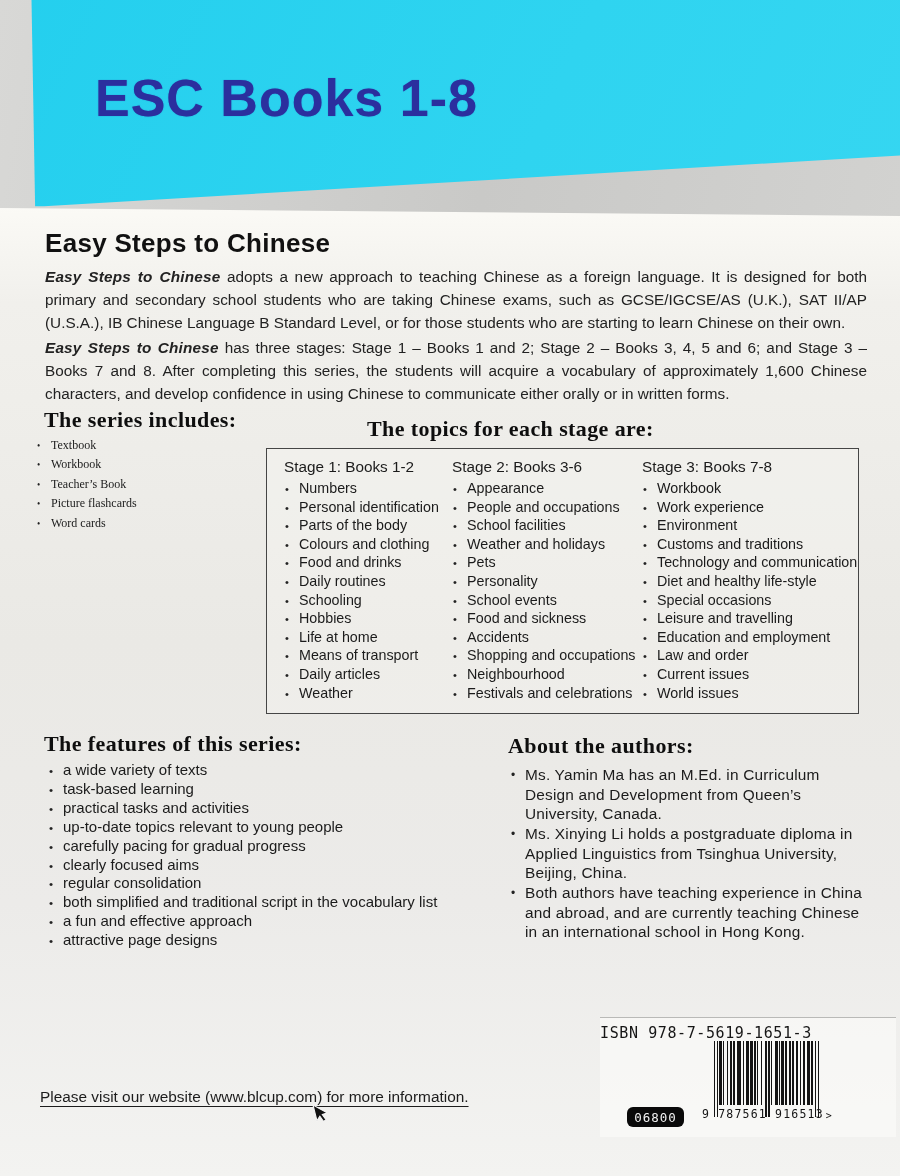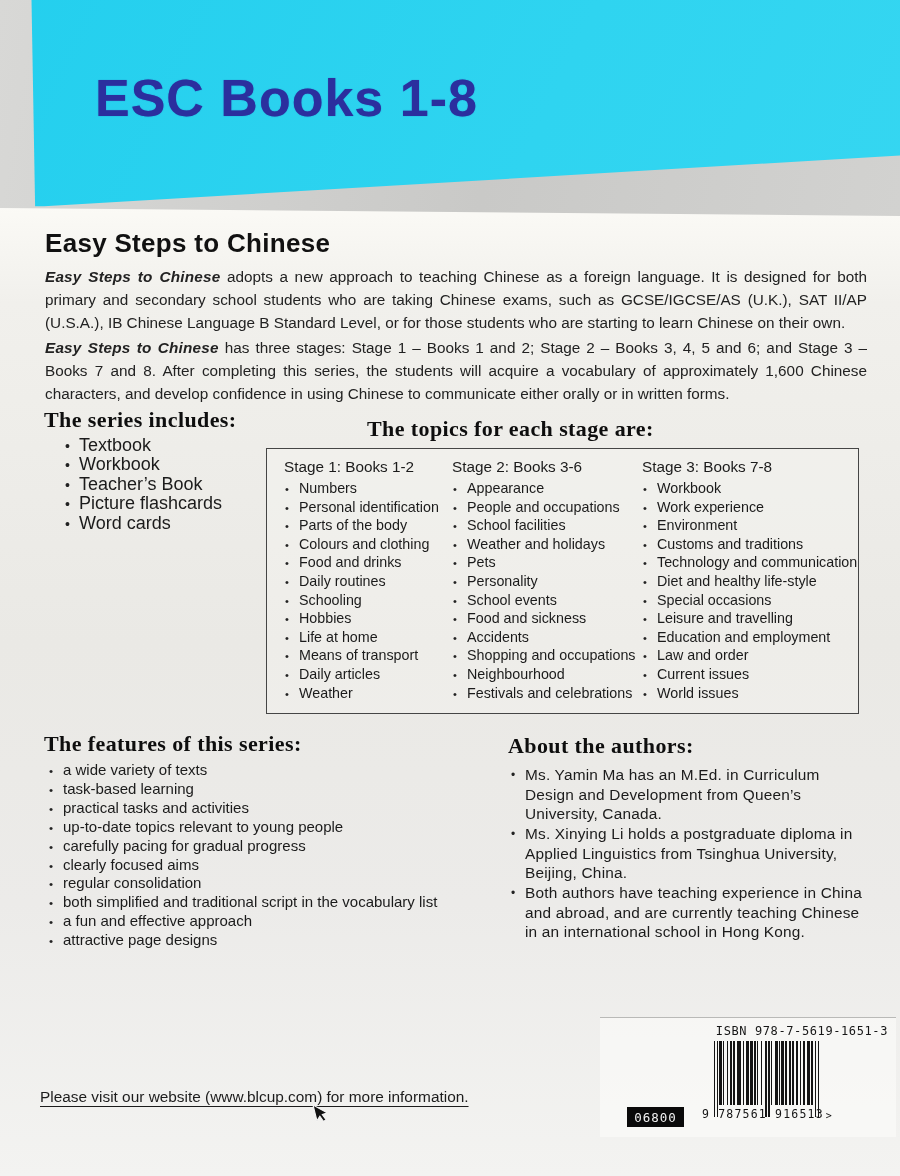--- a/index.html
+++ b/index.html
@@ -59,21 +59,21 @@
   #features-h{left:44px;top:526px;}
   #authors-h{left:508px;top:528px;}
 
   ul.blist{list-style:none;margin:0;padding:0;}
   ul.blist li{position:relative;padding-left:15px;}
   ul.blist li::before{
     content:"•";position:absolute;left:1px;top:0;
     font-size:.78em;line-height:inherit;transform:translateY(1px);color:#222;
   }
 
-  #series-list{position:absolute;left:64px;top:231px;font-size:18px;line-height:19.4px;}
+  #series-list{position:absolute;left:36px;top:231px;font-size:12px;line-height:19.4px;font-family:Liberation Serif, serif;}
   #features-list{position:absolute;left:48px;top:556px;font-size:15px;line-height:18.9px;}
 
   .topics-box{
     position:absolute;left:266px;top:243px;width:593px;height:266px;
     border:1.5px solid #454545;background:rgba(250,250,248,.25);
   }
   .stage{position:absolute;top:9px;}
   .stage .stage-title{font-size:15.3px;margin:0 0 3px 0;color:#1b1b1b;}
   .stage ul{font-size:14.3px;line-height:18.6px;white-space:nowrap;}
   #stage1{left:17px;}
@@ -86,42 +86,42 @@
   }
   #authors-list li{margin-bottom:.5px;}
 
   
   .barcode-panel{
     position:absolute;left:600px;top:812px;width:296px;height:120px;
     background:rgba(253,253,251,.55);
     border-top:1.5px solid #b9b9b7;
   }
   .isbn{
-    position:absolute;left:0;right:8px;top:6px;text-align:right;
+    position:absolute;left:0;right:8px;top:6px;text-align:left;
     font-family:"DejaVu Sans Mono", monospace;
-    font-size:12px;letter-spacing:.6px;color:#161616;
+    font-size:15px;letter-spacing:.6px;color:#161616;
   }
   .bars{
     position:absolute;left:114px;top:23px;height:76px;
     display:flex;align-items:flex-start;
   }
   .bar{height:64px;background:#141414;}
   .bar.tall{height:76px;}
   .digits{
     position:absolute;left:102px;top:89px;width:160px;
     font-family:"DejaVu Sans Mono", monospace;
     font-size:11.5px;letter-spacing:1.2px;color:#141414;
     display:flex;align-items:flex-end;
   }
   .digits .suffix{margin-left:2px;font-size:10px;}
   .price-box{
     position:absolute;left:27px;top:89px;width:57px;height:20px;
     background:#0a0a0a;color:#f3f3f3;
     font-family:"DejaVu Sans Mono", monospace;font-size:12.5px;
-    display:flex;align-items:center;justify-content:center;letter-spacing:1px;
+    display:flex;align-items:center;justify-content:center;letter-spacing:1px;border-radius:6px;
   }
 
   .website{
     position:absolute;left:40px;top:883px;margin:0;
     font-size:15.4px;color:#1c1c1c;
     text-decoration:underline;text-underline-offset:3.5px;
     text-decoration-thickness:1.2px;cursor:pointer;
   }
 
   .cursor{position:absolute;left:306px;top:899px;width:20px;height:23px;}

